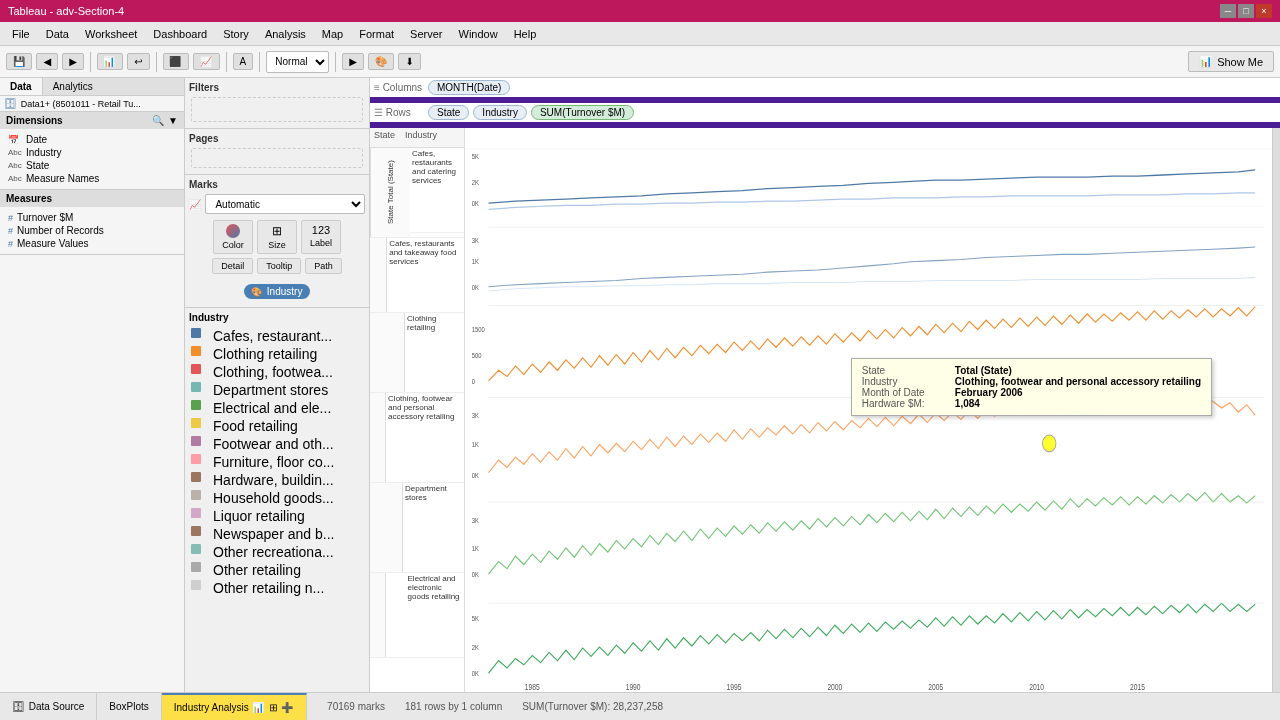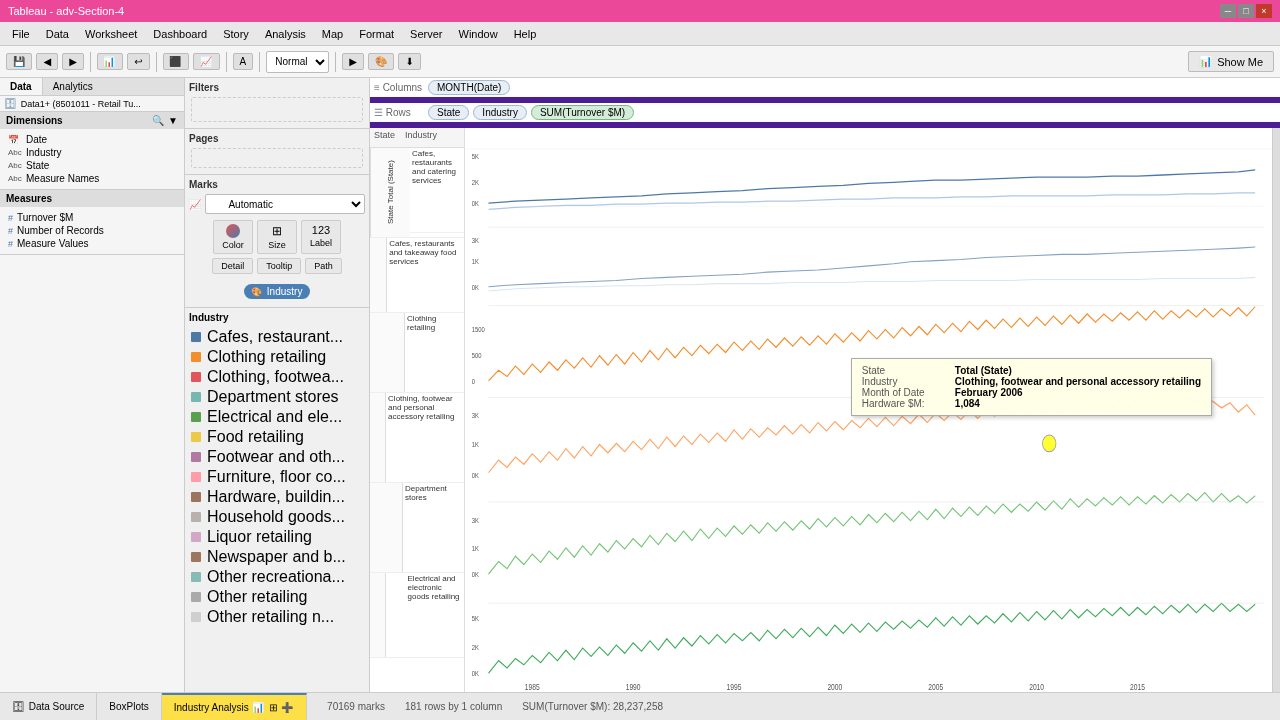--- a/index.html
+++ b/index.html
@@ -1,19 +1,19 @@
 <!DOCTYPE html>
 <html><head>
   <meta charset="utf-8">
   <style>
     * { box-sizing: border-box; margin: 0; padding: 0; }
     body { font-family: 'Segoe UI', Tahoma, Geneva, Verdana, sans-serif; font-size: 11px; background: #f0f0f0; width: 1280px; height: 720px; overflow: hidden; }
 
     
-    .title-bar { background: #ec4899; color: white; height: 22px; display: flex; align-items: center; padding: 0 8px; font-size: 11px; }
+    .title-bar { background: #be185d; color: white; height: 22px; display: flex; align-items: center; padding: 0 8px; font-size: 11px; }
     .title-bar-controls { margin-left: auto; display: flex; gap: 2px; }
     .title-btn { width: 16px; height: 14px; display: flex; align-items: center; justify-content: center; font-size: 9px; cursor: pointer; }
     .title-btn.min { background: #888; }
     .title-btn.max { background: #888; }
     .title-btn.close { background: #c0392b; }
 
     
     .menu-bar { background: #e8e8e8; height: 24px; display: flex; align-items: center; padding: 0 4px; border-bottom: 1px solid #ccc; }
     .menu-item { padding: 2px 8px; font-size: 11px; cursor: pointer; }
 
@@ -35,30 +35,30 @@
     .data-source-item { display: flex; align-items: center; gap: 4px; padding: 2px 4px; font-size: 10px; }
     .dim-item { display: flex; align-items: center; gap: 4px; padding: 1px 4px; font-size: 10px; }
     .dim-icon { width: 14px; height: 10px; font-size: 9px; color: #555; }
     .measure-item { display: flex; align-items: center; gap: 4px; padding: 1px 4px; font-size: 10px; }
 
     
     .middle-panel { width: 185px; background: #f0f0f0; border-right: 1px solid #ccc; display: flex; flex-direction: column; overflow: hidden; }
     .panel-section { border-bottom: 1px solid #ccc; padding: 4px; }
     .panel-title { font-size: 10px; font-weight: bold; margin-bottom: 4px; color: #333; }
     .marks-dropdown { display: flex; align-items: center; gap: 4px; margin-bottom: 6px; }
-    .marks-select { flex: 1; height: 20px; border: 1px solid #bbb; background: white; font-size: 10px; border-radius: 2px; padding: 0 18px; }
+    .marks-select { flex: 1; height: 20px; border: 1px solid #bbb; background: white; font-size: 10px; border-radius: 2px; padding: 0 5px; }
     .marks-buttons { display: flex; gap: 4px; flex-wrap: wrap; justify-content: center; }
     .mark-btn { display: flex; flex-direction: column; align-items: center; gap: 2px; padding: 3px 8px; background: #e8e8e8; border: 1px solid #ccc; border-radius: 2px; cursor: pointer; font-size: 9px; min-width: 40px; }
     .mark-buttons-row2 { display: flex; gap: 4px; justify-content: center; margin-top: 4px; }
     .mark-btn2 { padding: 2px 8px; background: #e8e8e8; border: 1px solid #ccc; border-radius: 2px; cursor: pointer; font-size: 9px; }
     .active-pill { background: #4a7fb5; color: white; border-radius: 10px; padding: 2px 8px; font-size: 10px; display: flex; align-items: center; gap: 4px; width: fit-content; margin: 4px auto; }
 
     .industry-legend { overflow-y: auto; flex: 1; padding: 4px; }
     .legend-title { font-size: 10px; font-weight: bold; margin-bottom: 4px; }
-    .legend-item { display: flex; align-items: center; gap: 6px; padding: 1px 2px; font-size: 16px; }
+    .legend-item { display: flex; gap: 12px; padding: 1px 2px; font-size: 14px; }
     .legend-dot { width: 10px; height: 10px; border-radius: 1px; flex-shrink: 0; }
 
     
     .chart-area { flex: 1; display: flex; flex-direction: column; background: white; overflow: hidden; }
     .shelf-label { font-size: 10px; color: #666; min-width: 50px; }
     .shelf-pill { background: #e8eef5; border: 1px solid #a0b8d0; border-radius: 10px; padding: 1px 8px; font-size: 10px; cursor: pointer; }
     .shelf-pill.green { background: #d4edda; border-color: #7ab87a; }
     .shelf-row { display: flex; align-items: center; gap: 4px; padding: 2px 4px; border-bottom: 6px solid #4c1d95; }
 
     .chart-body { flex: 1; display: flex; overflow: hidden; position: relative; justify-content: space-between; }

